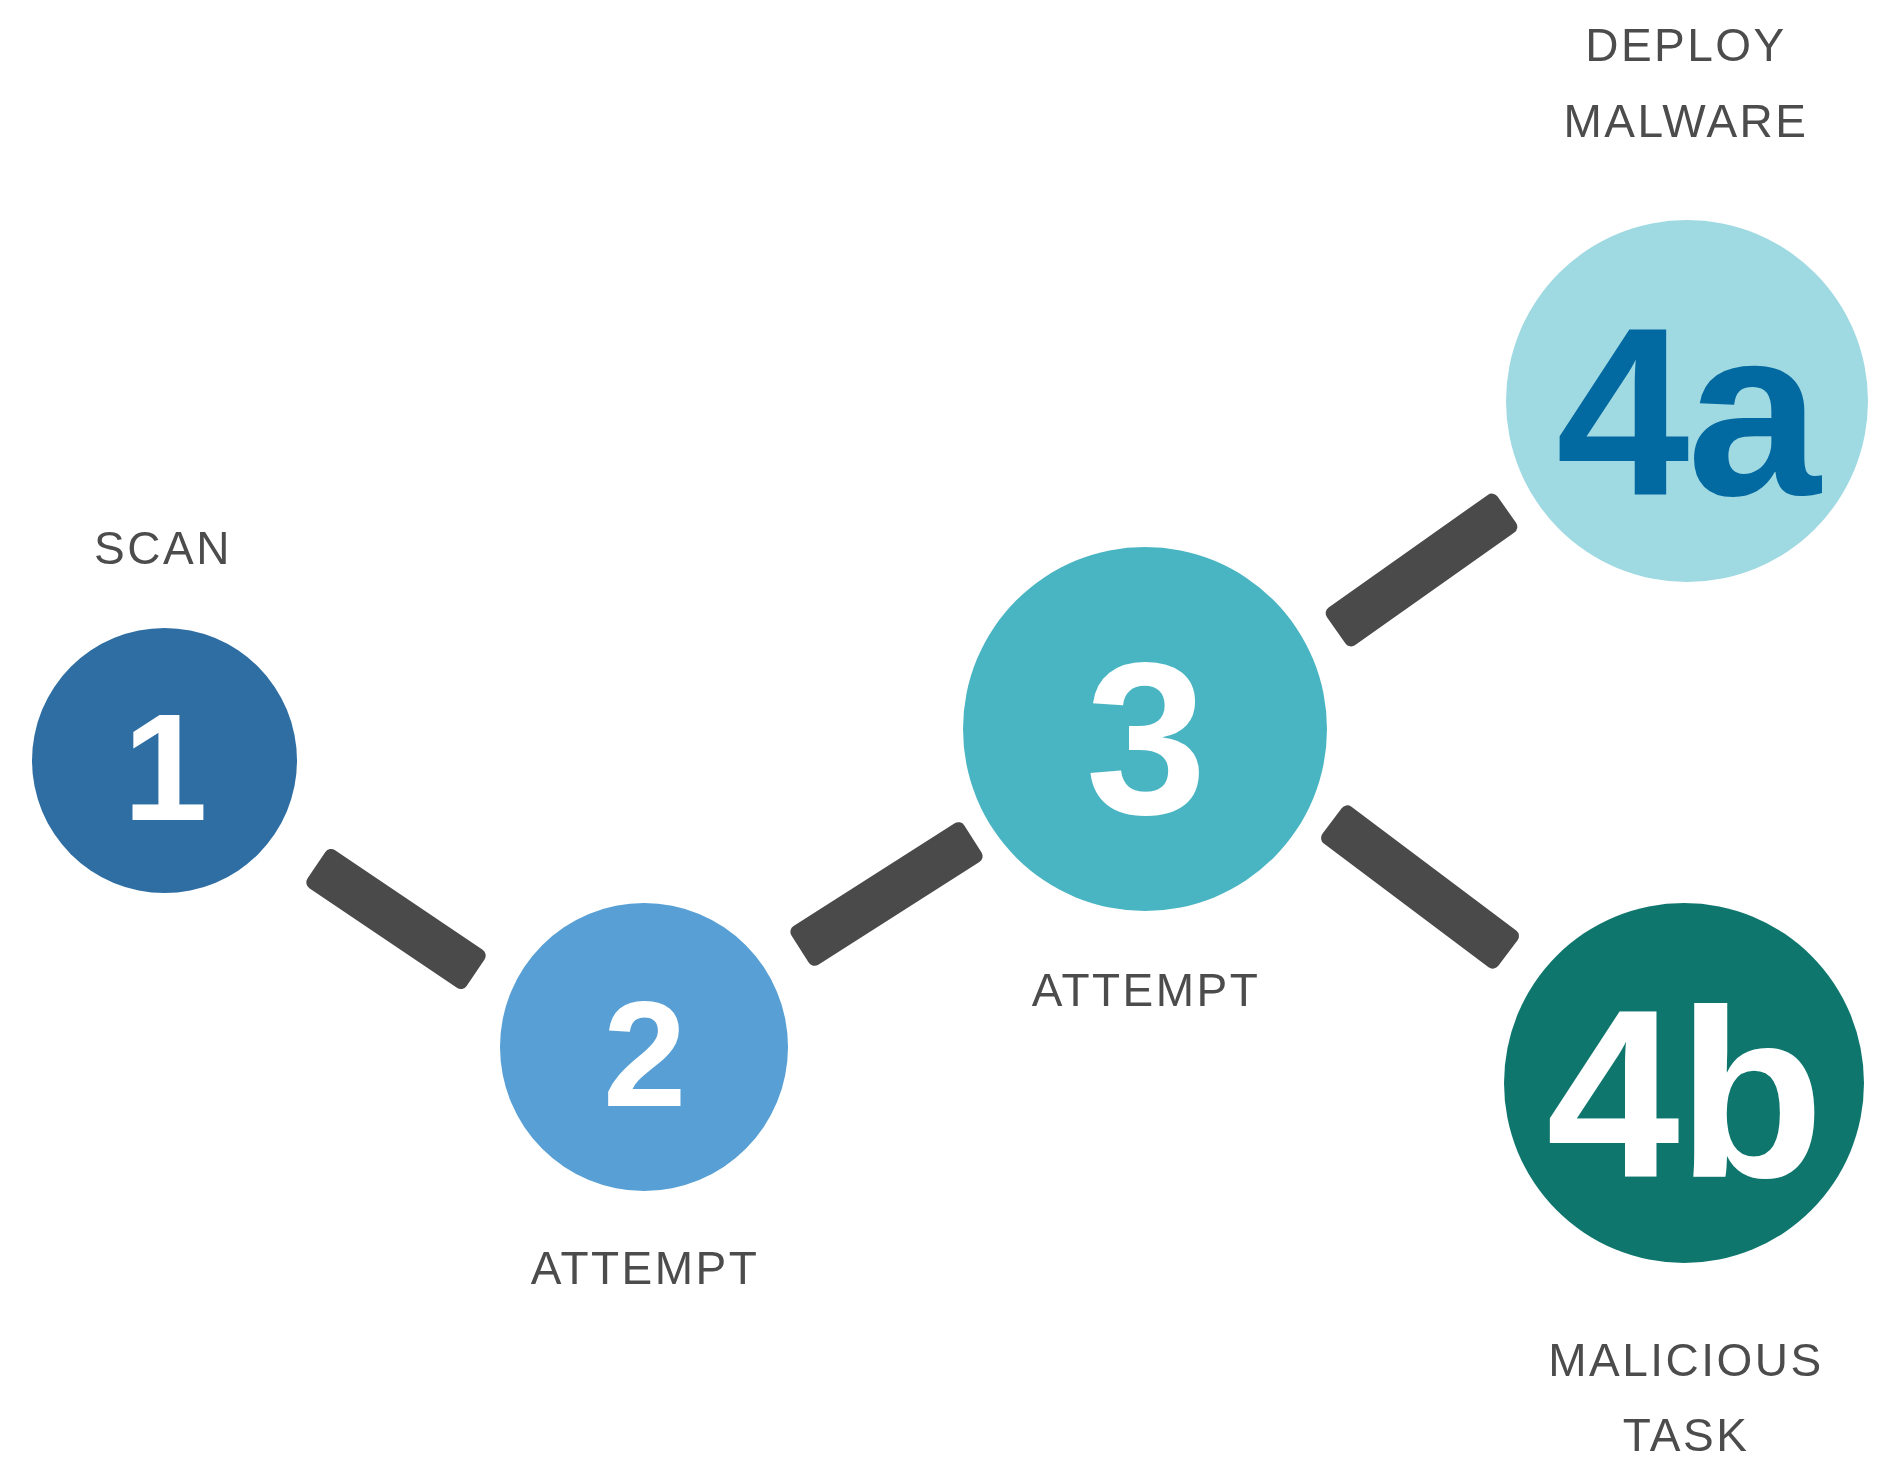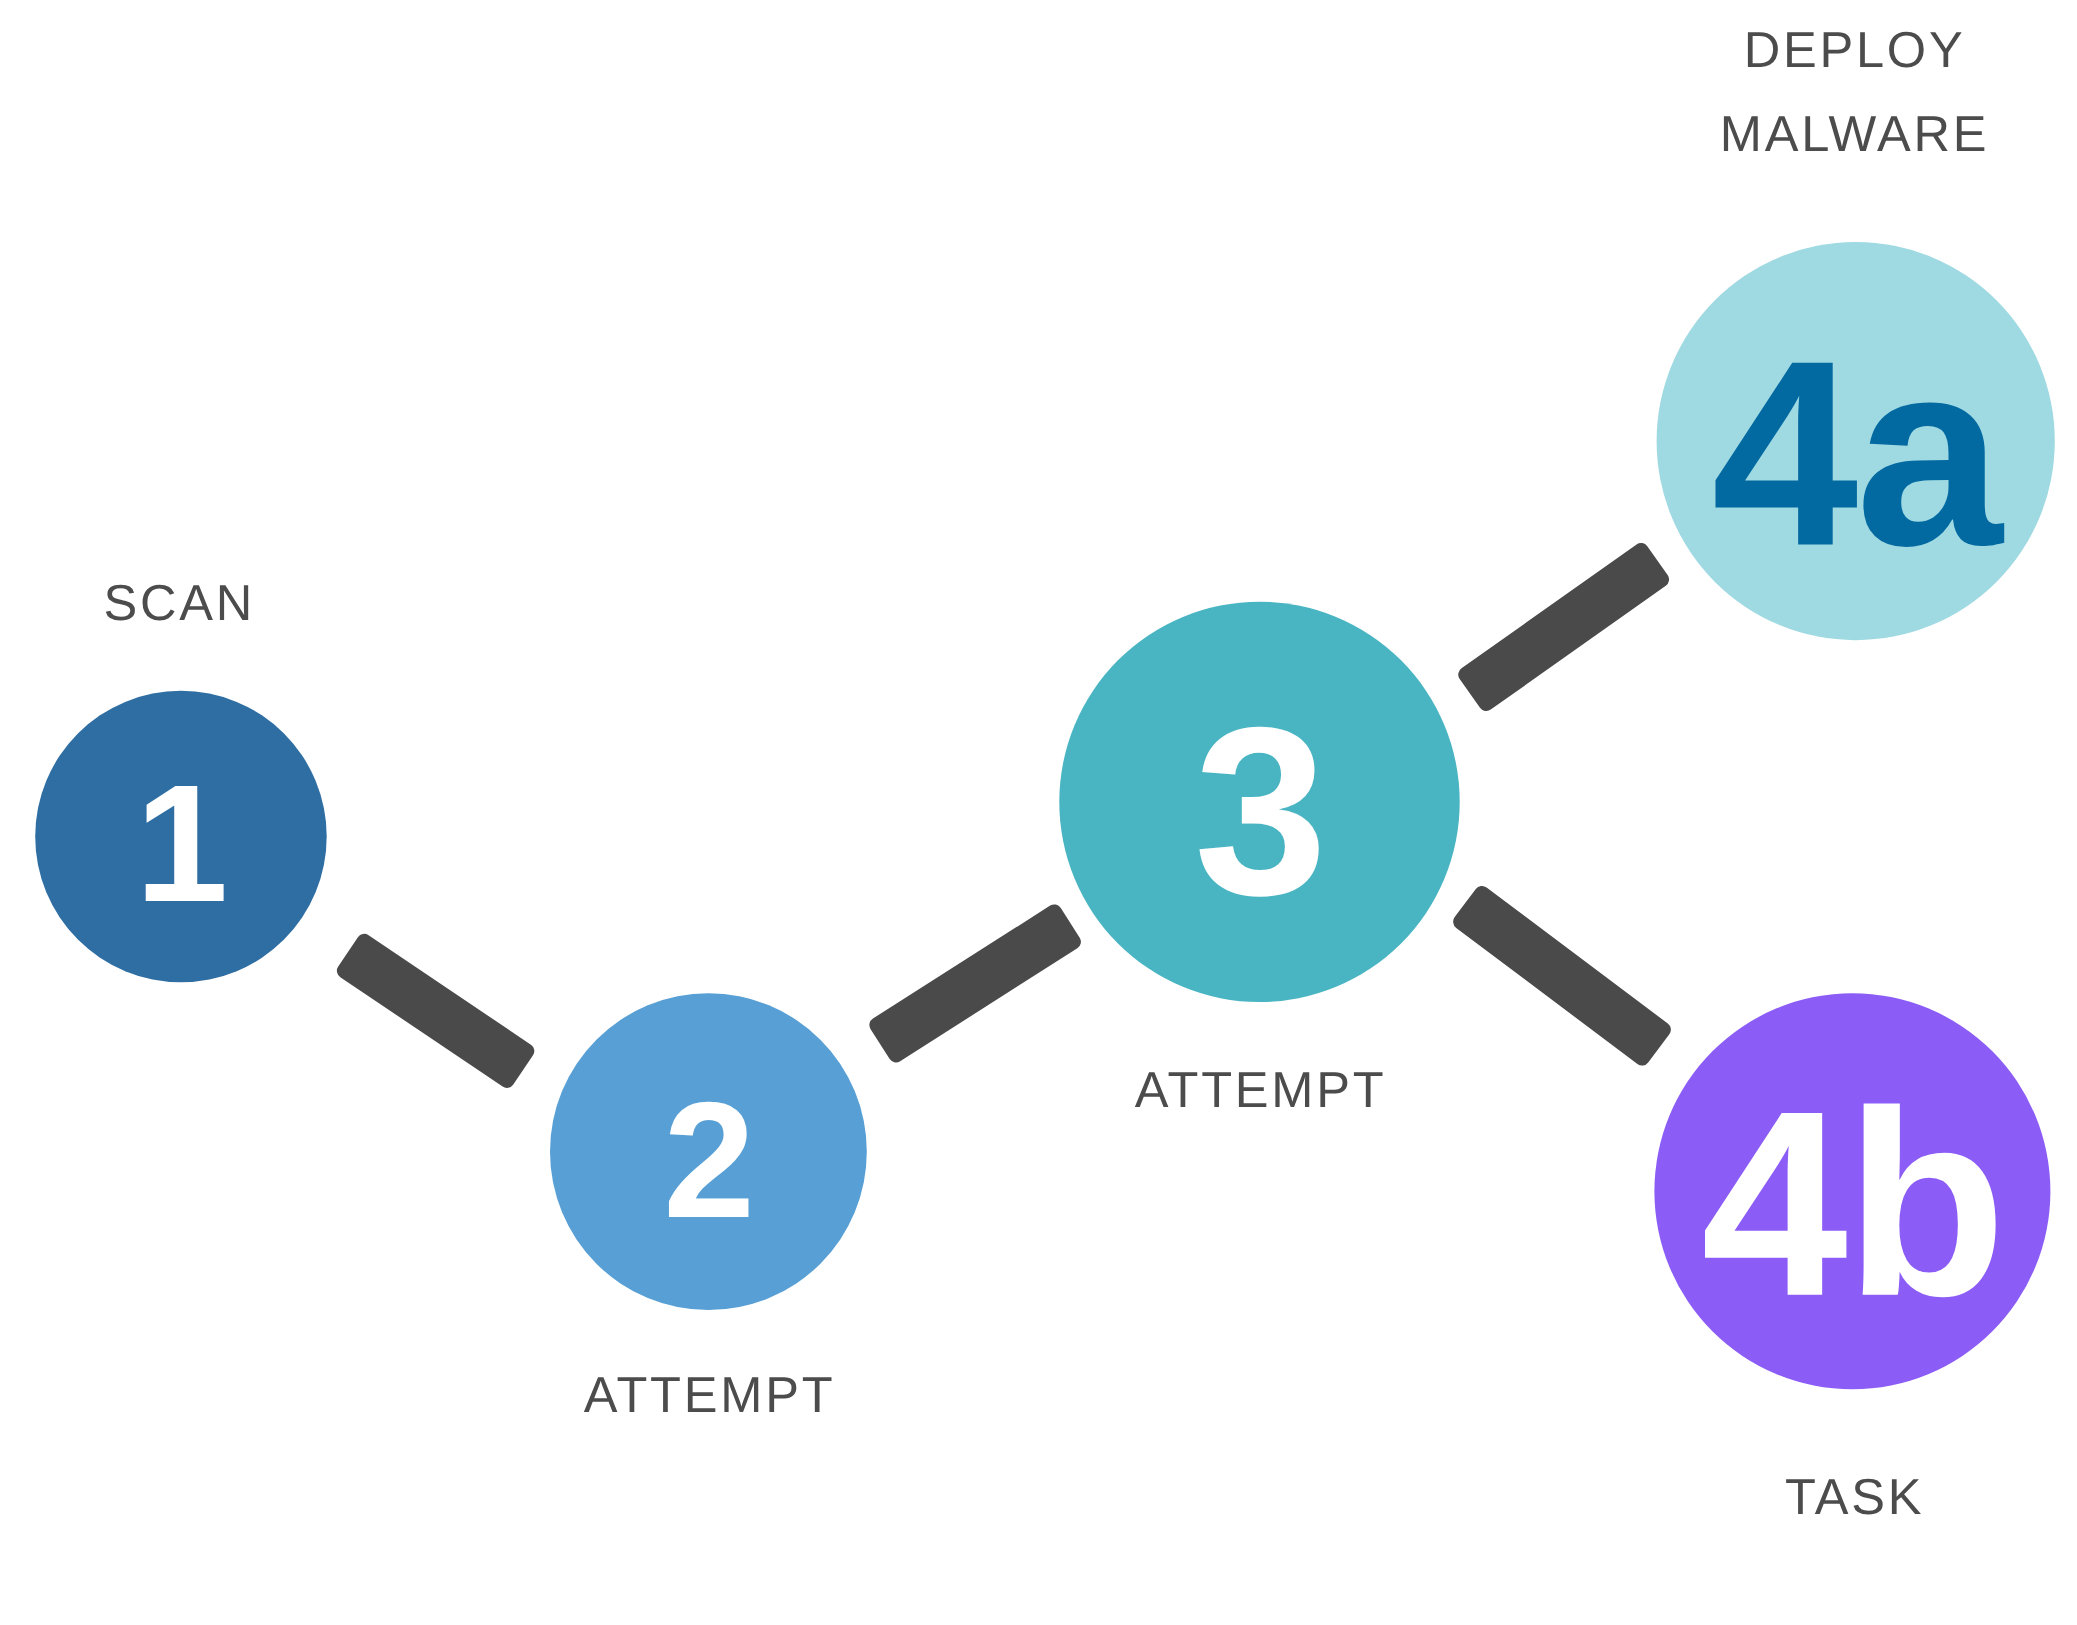--- a/index.html
+++ b/index.html
@@ -98,20 +98,21 @@
   <div class="label" id="label-attempt" style="color: rgb(76, 76, 76);">ATTEMPT</div>
 
   <div class="label two-line" id="label-deploy" style="color: rgb(76, 76, 76);">
     <div>DEPLOY</div>
     <div>MALWARE</div>
   </div>
   <div class="node" id="node-4a" style="background: rgb(159, 217, 226);">
     <span class="num" style="color: #0369a1;">4a</span>
   </div>
 
-  <div class="node" id="node-4b" style="background: #8b5cf6;">
+  <div class="node" id="node-4b" style="background: #0f766e;">
     <span class="num" style="color: rgb(255, 255, 255);">4b</span>
   </div>
   <div class="label two-line" id="label-malicious" style="color: rgb(76, 76, 76);">
+    <div>MALICIOUS</div>
     <div>TASK</div>
   </div>
 
 </div>
 
 </body></html>

